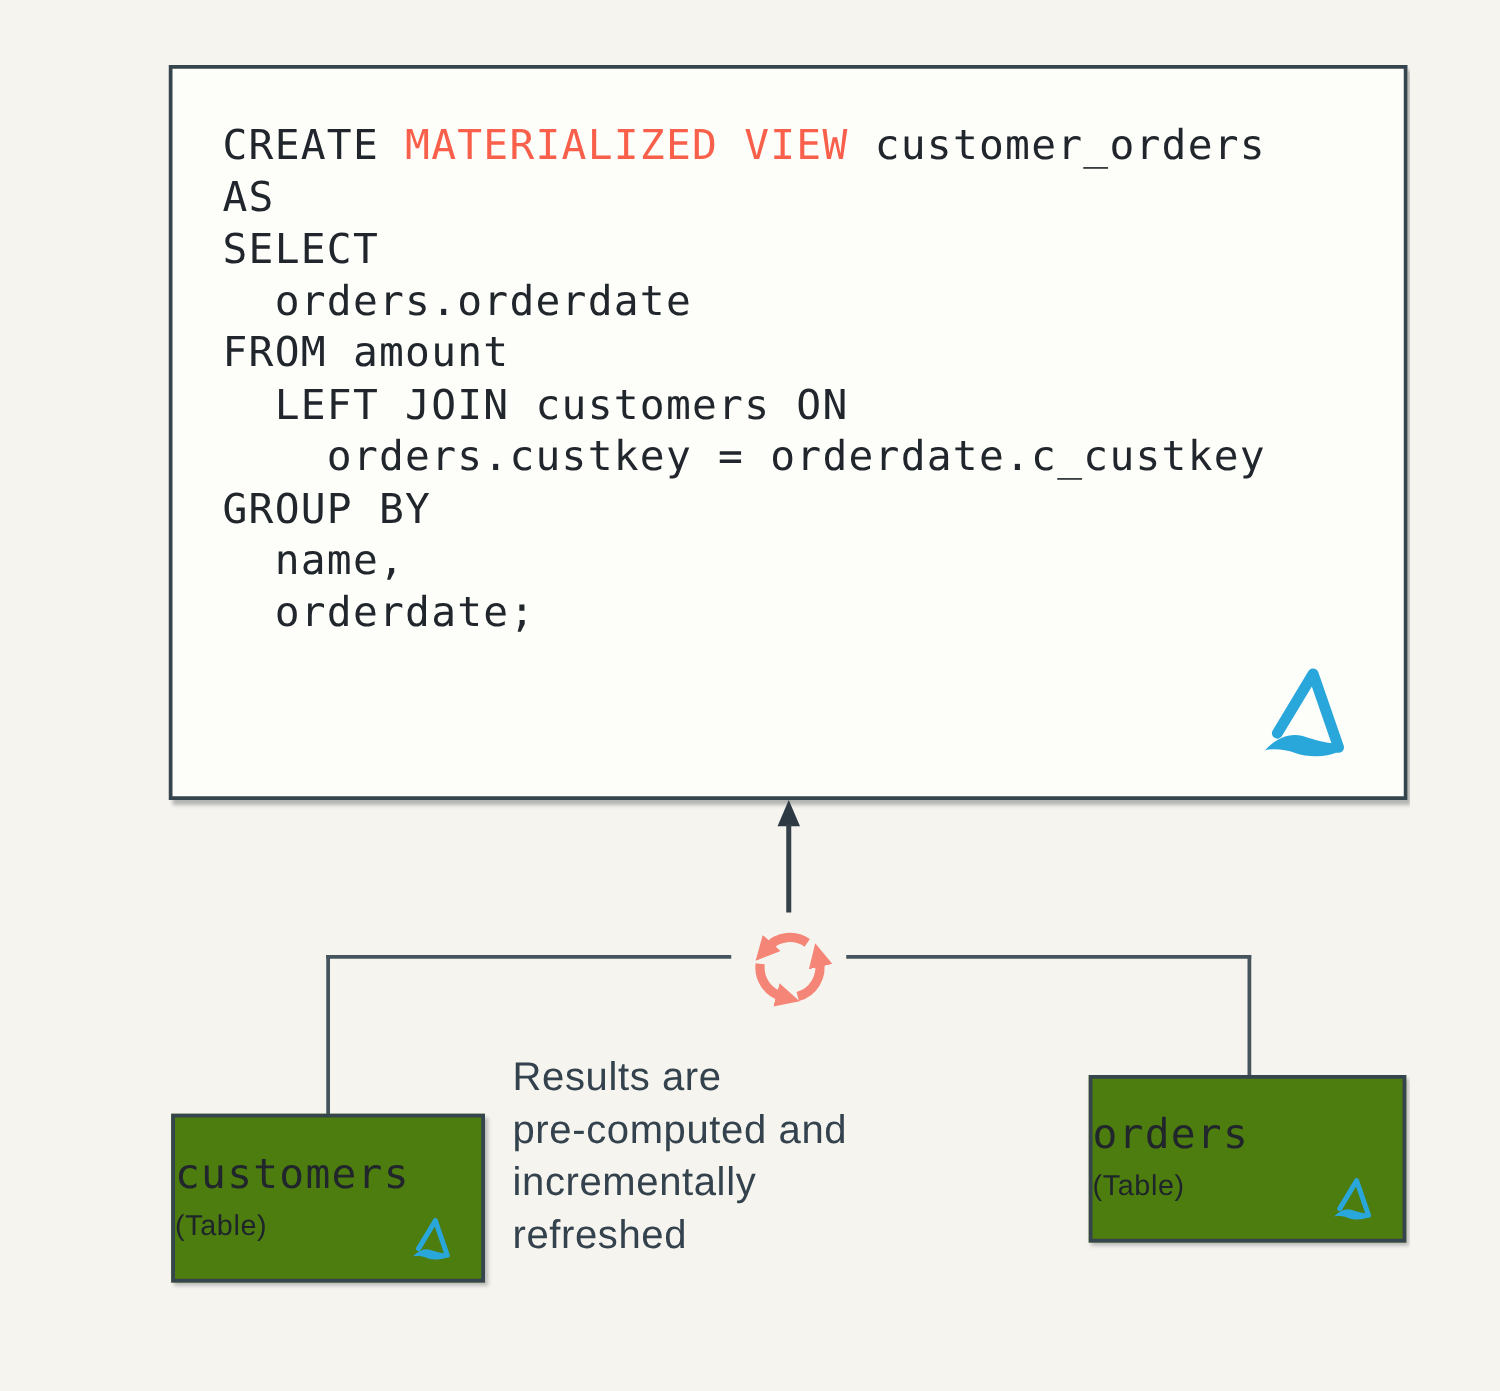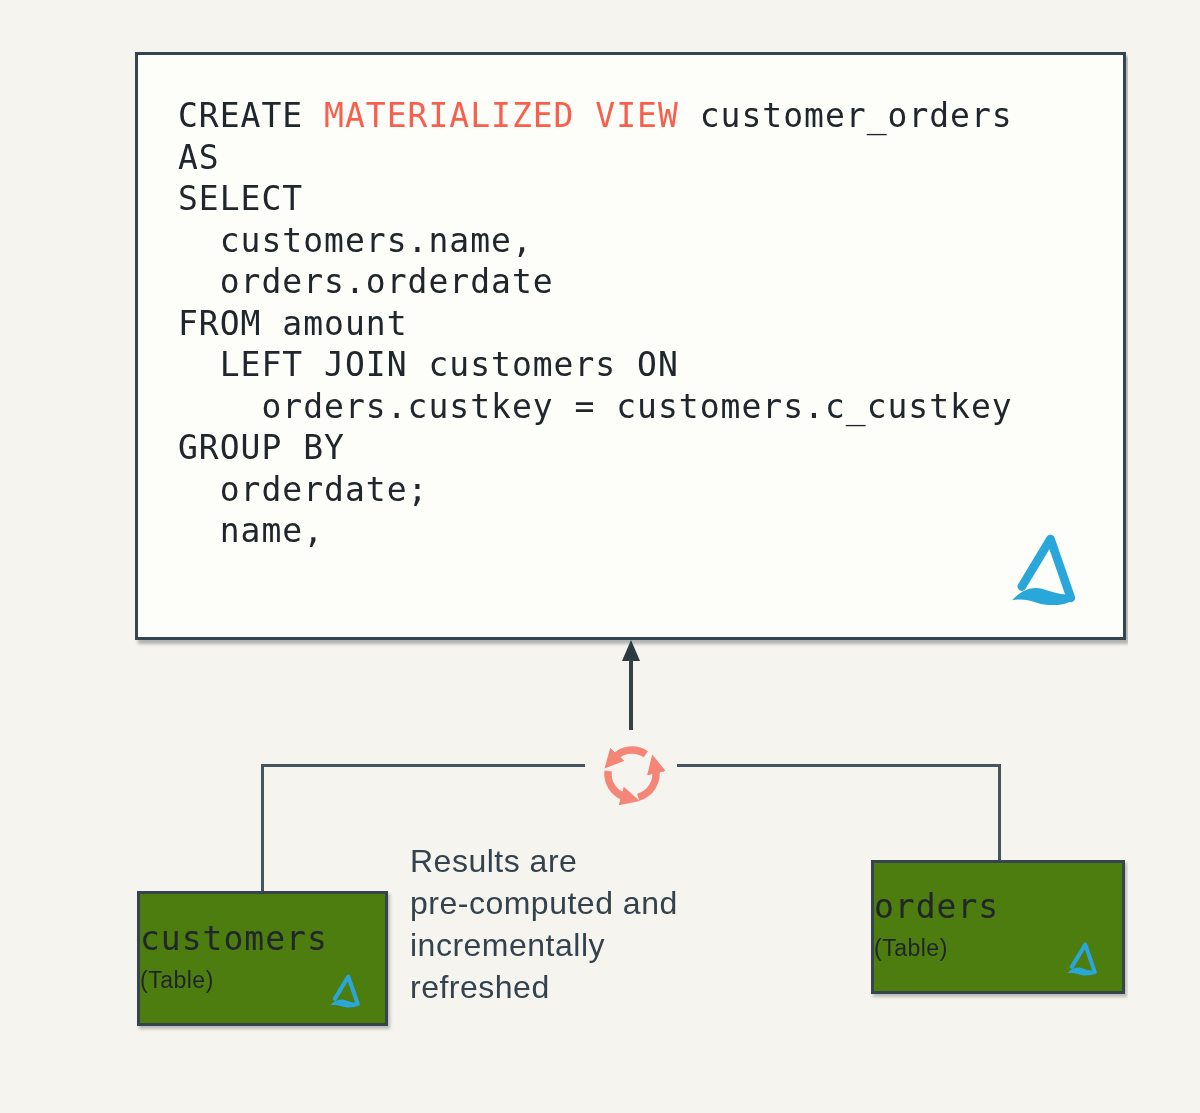--- a/index.html
+++ b/index.html
@@ -63,28 +63,27 @@
 </head>
 <body>
 
 <div id="canvas">
 
   <div class="code-box">
     <div class="code">
         <div class="code-line"><span>CREATE </span><span class="hl">MATERIALIZED VIEW</span><span> customer_orders</span></div>
         <div class="code-line"><span>AS</span></div>
         <div class="code-line"><span>SELECT</span></div>
-        <div class="code-line"><span>  customers.name,</span></div>
         <div class="code-line"><span>  orders.orderdate</span></div>
         <div class="code-line"><span>FROM amount</span></div>
         <div class="code-line"><span>  LEFT JOIN customers ON</span></div>
-        <div class="code-line"><span>    orders.custkey = customers.c_custkey</span></div>
+        <div class="code-line"><span>    orders.custkey = orderdate.c_custkey</span></div>
         <div class="code-line"><span>GROUP BY</span></div>
+        <div class="code-line"><span>  name,</span></div>
         <div class="code-line"><span>  orderdate;</span></div>
-        <div class="code-line"><span>  name,</span></div>
       </div>
     <span class="code-box-logo logo-slot">
   <svg viewBox="0 0 130 112" width="100%" height="100%" aria-hidden="true">
     <path d="M25 74 L63 11 L90 89" fill="none" stroke-width="11.5" stroke-linecap="round" stroke-linejoin="round" style="stroke:var(--logo-blue)"></path>
     <path d="M12 92 C24 79 38 73 52 77 C68 82 80 86 90 84 L92 93 C78 100 58 100 44 95 C33 91 22 90 12 92 Z" style="fill:var(--logo-blue)"></path>
   </svg>
 </span>
   </div>
 
   <div class="arrow-head"></div>

